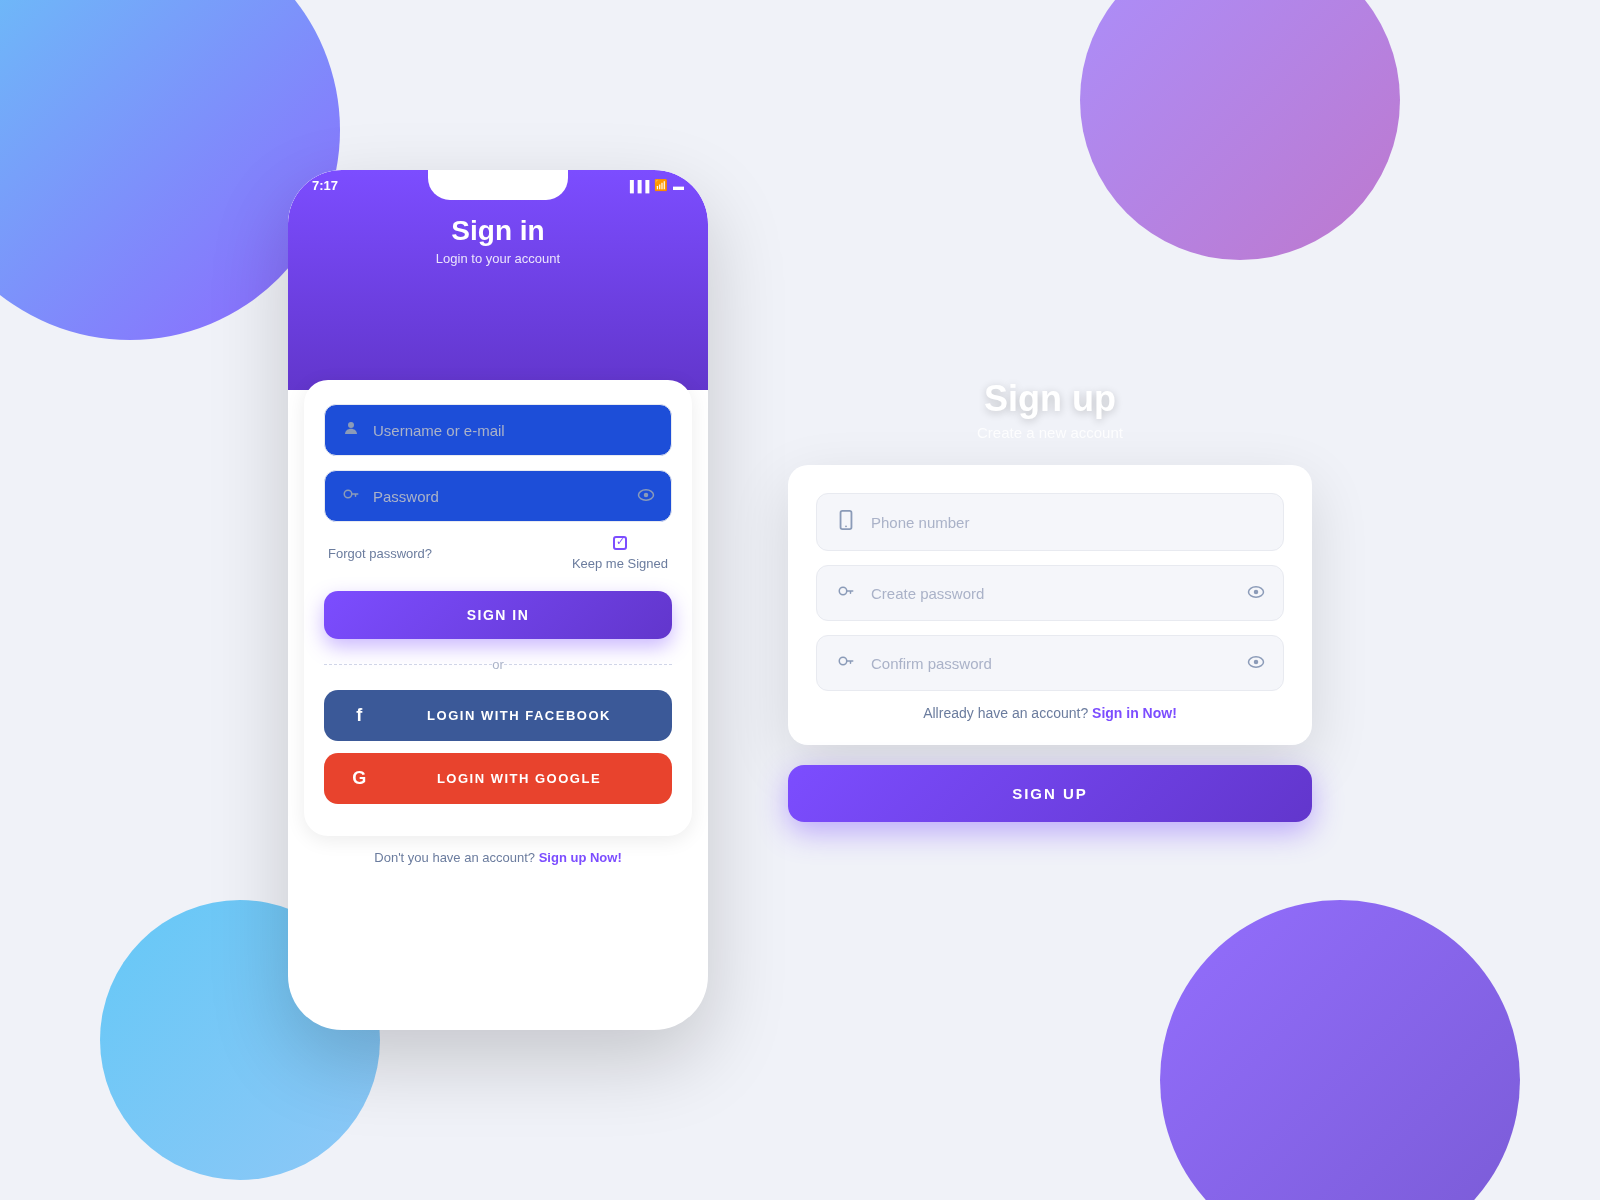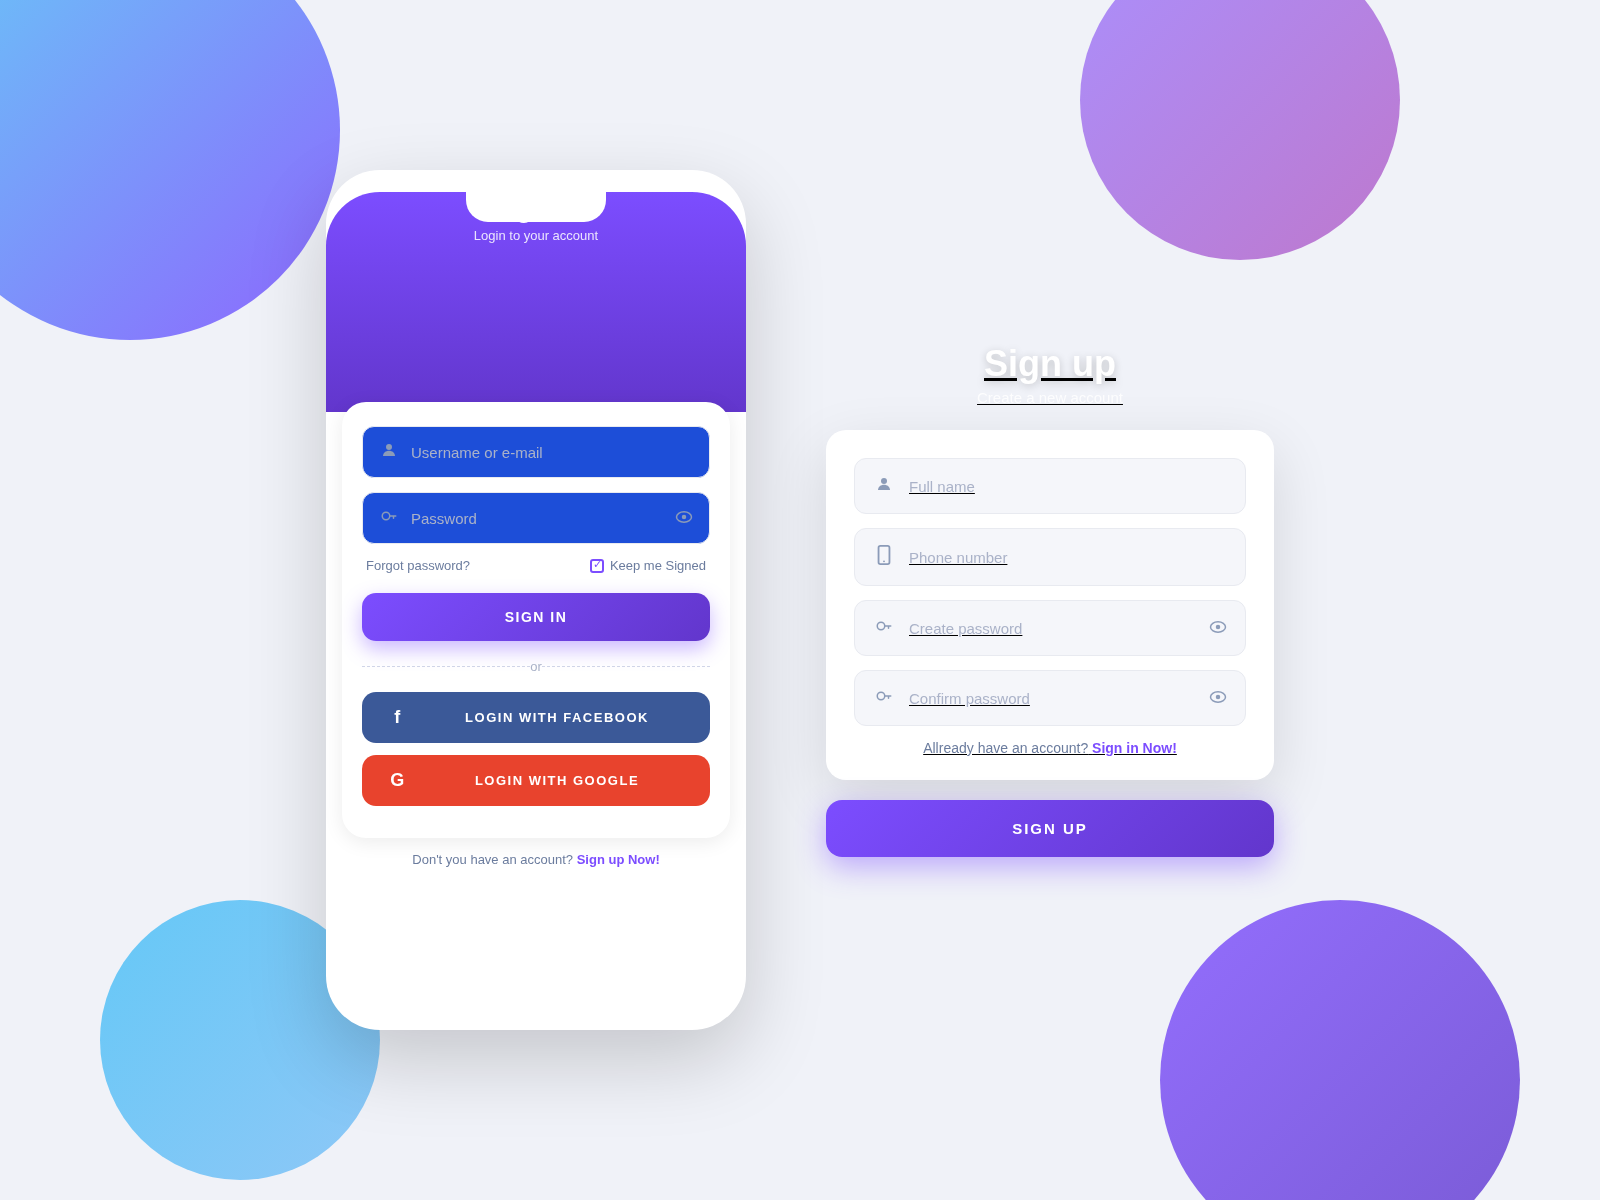--- a/index.html
+++ b/index.html
@@ -192,20 +192,21 @@
       font-size: 13px;
       color: #6b7c9e;
     }
 
     .keep-signed {
       display: flex;
       align-items: center;
       gap: 6px;
       font-size: 13px;
       color: #6b7c9e;
+      flex-direction: column;
     }
 
     .keep-signed .checkbox {
       width: 14px;
       height: 14px;
       border: 2px solid #7c4dff;
       display: inline-block;
       border-radius: 3px;
       position: relative;
     }
@@ -294,23 +295,22 @@
     }
 
     .phone-footer a {
       color: #7c4dff;
       text-decoration: none;
       font-weight: 600;
     }
 
     
     .signup-panel {
-      width: 448px;
+      width: 524px;
       flex-shrink: 0;
-      text-decoration: underline;
     }
 
     .signup-header {
       text-align: center;
       margin-bottom: 24px;
       color: #fff;
     }
 
     .signup-header h1 {
       font-size: 36px;
@@ -404,20 +404,28 @@
 <div class="bg-shape-left-bottom"></div>
 <div class="bg-shape-right-top"></div>
 <div class="bg-shape-right-bottom"></div>
 
 <div class="main-container">
 
   <div class="phone-mockup">
 
     <div class="phone-header">
       <div class="phone-notch"></div>
+      <div class="phone-status-bar">
+        <span>7:17</span>
+        <div class="status-icons">
+          <span>▐▐▐</span>
+          <span>📶</span>
+          <span>▬</span>
+        </div>
+      </div>
       <div class="phone-title-area">
         <h2>Sign in</h2>
         <p>Login to your account</p>
       </div>
     </div>
 
     <div class="phone-body">
       
       <div class="input-field">
         <span class="field-icon svg-icon">
@@ -487,29 +495,20 @@
   <div class="signup-panel">
     
     <div class="signup-header">
       <h1>Sign up</h1>
       <p>Create a new account</p>
     </div>
 
     
     <div class="signup-card">
 
-      <div class="signup-input-field">
-        <span class="field-icon svg-icon">
-          <svg width="18" height="18" viewBox="0 0 24 24" fill="none">
-            <circle cx="12" cy="8" r="4" fill="#8b9bb8"></circle>
-            <path d="M4 20c0-4 3.6-7 8-7s8 3 8 7" fill="#8b9bb8"></path>
-          </svg>
-        </span>
-        <input type="text" placeholder="Full name" style="">
-      </div>
 
 
       <div class="signup-input-field">
         <span class="field-icon svg-icon">
           <svg width="14" height="20" viewBox="0 0 14 22" fill="none">
             <rect x="1" y="1" width="12" height="20" rx="2" stroke="#8b9bb8" stroke-width="2"></rect>
             <circle cx="7" cy="18" r="1" fill="#8b9bb8"></circle>
           </svg>
         </span>
         <input type="tel" placeholder="Phone number" style="">

